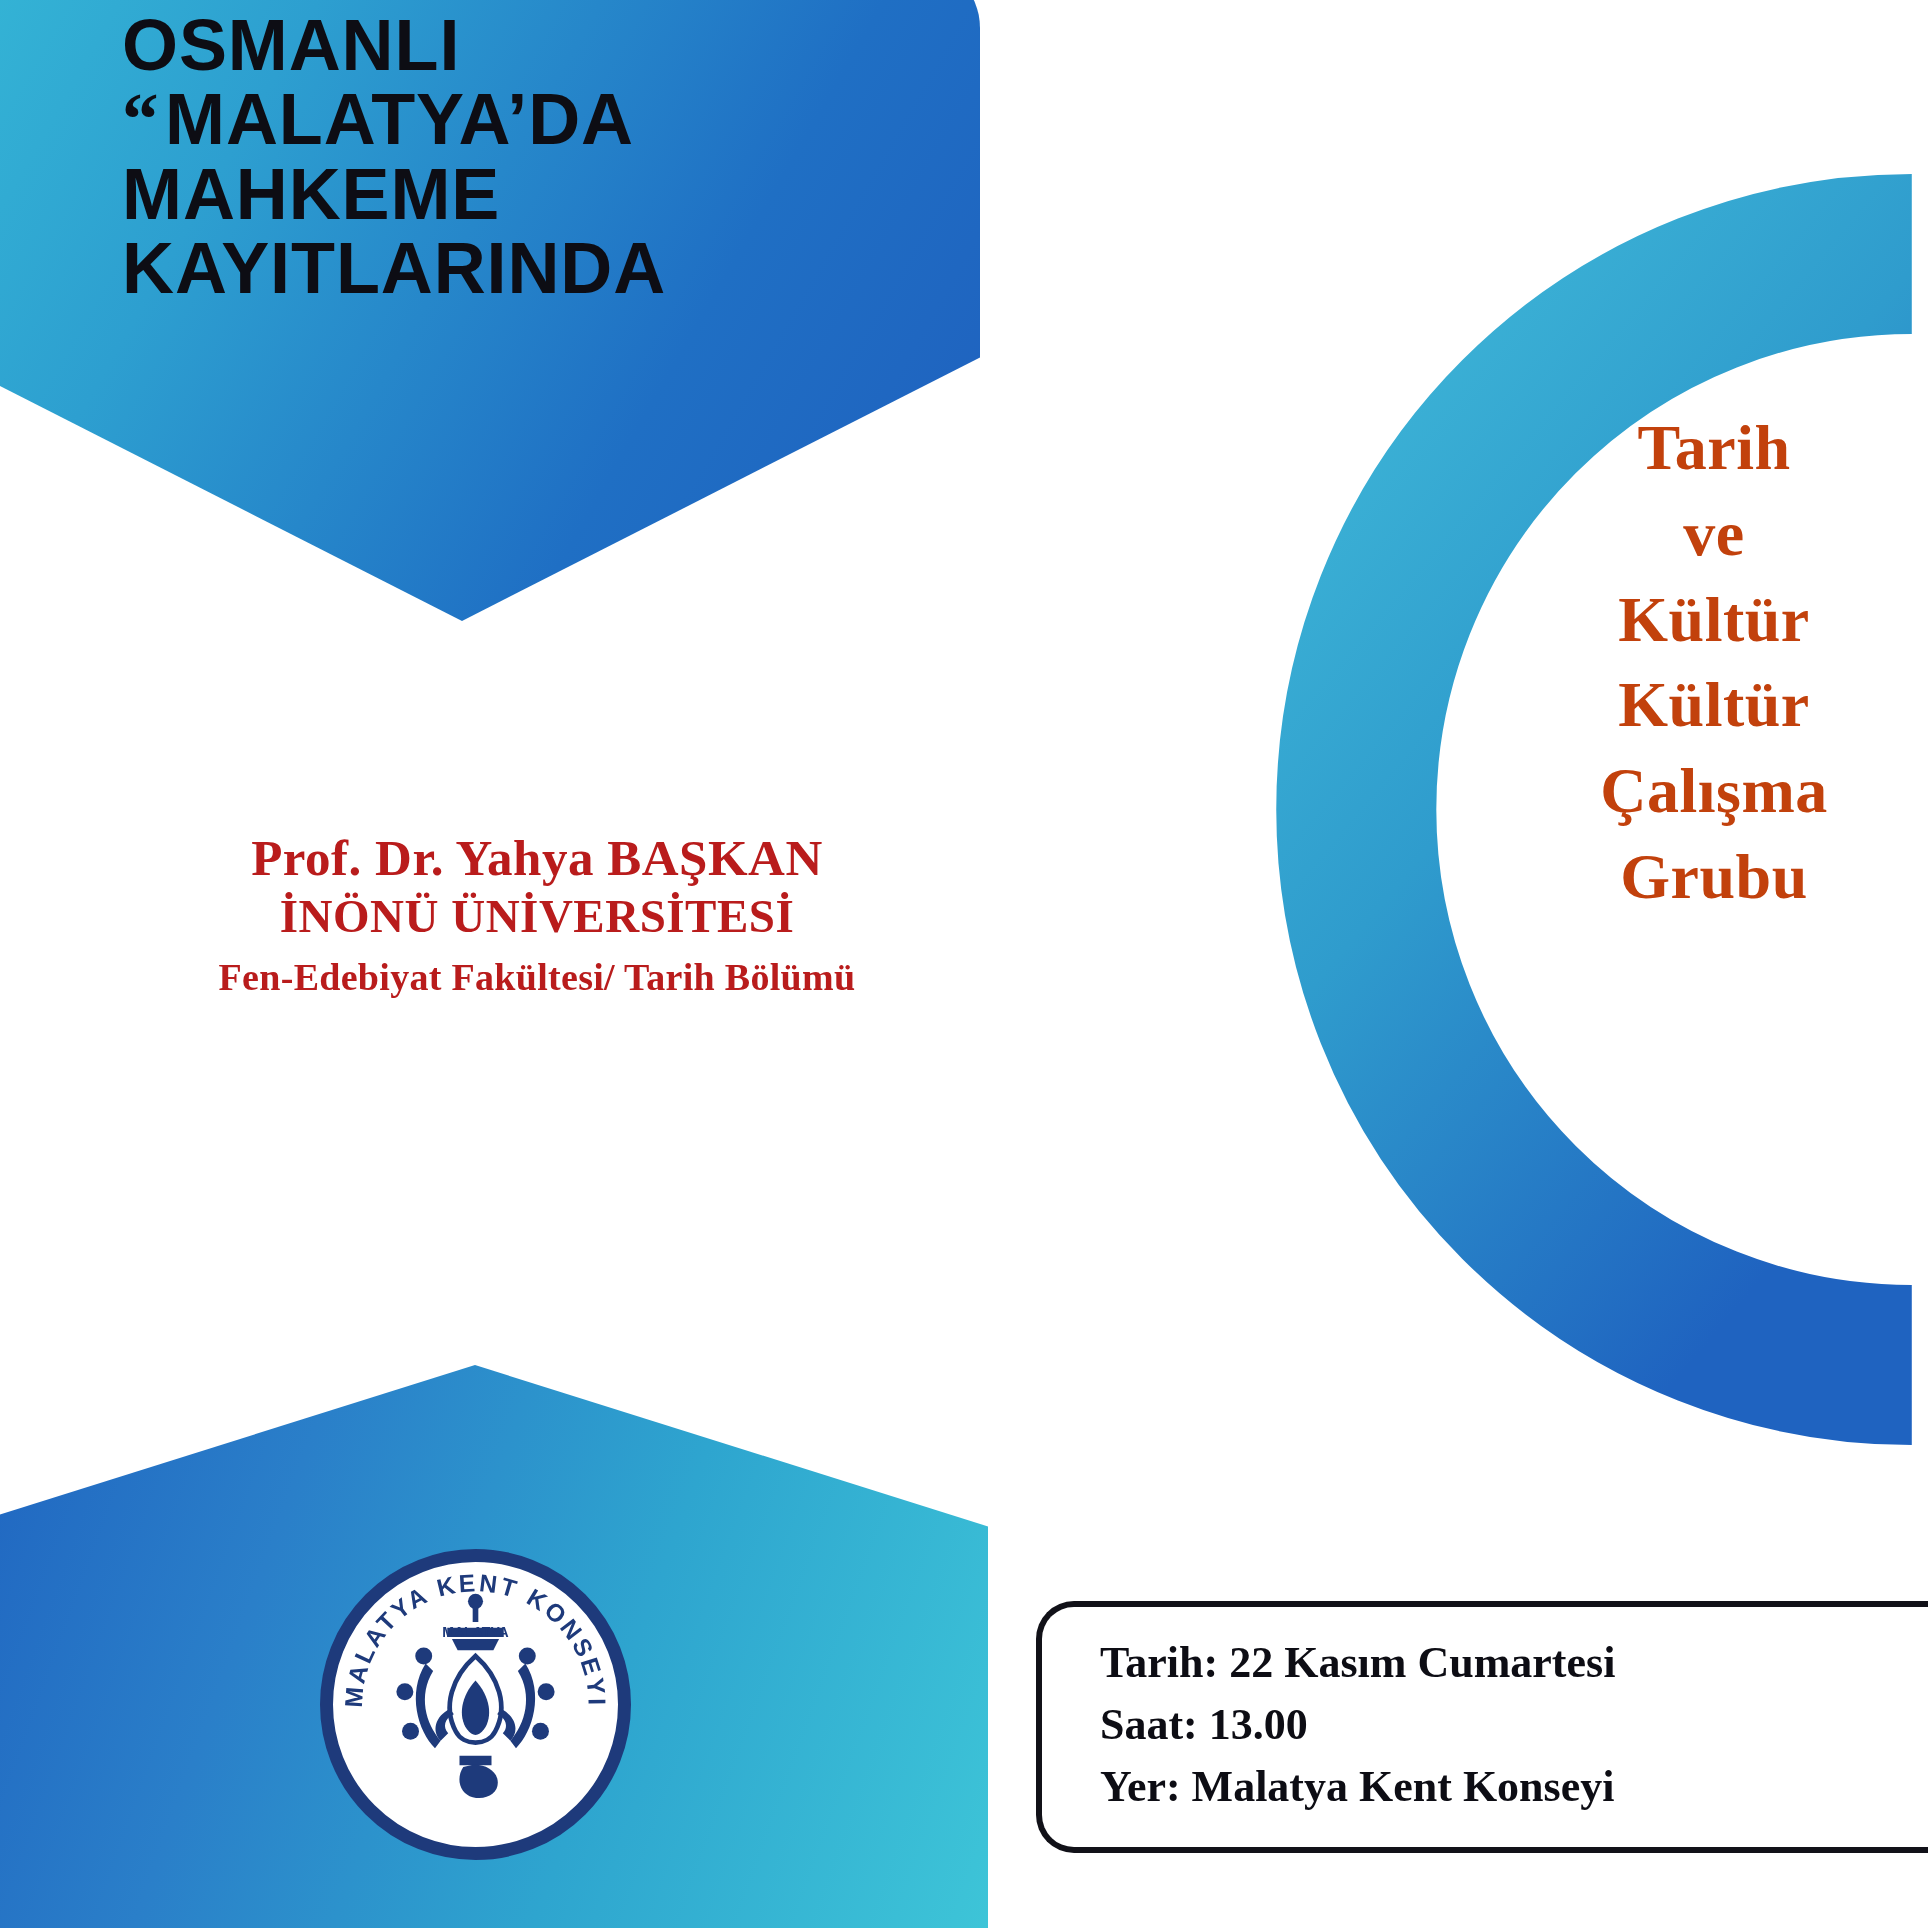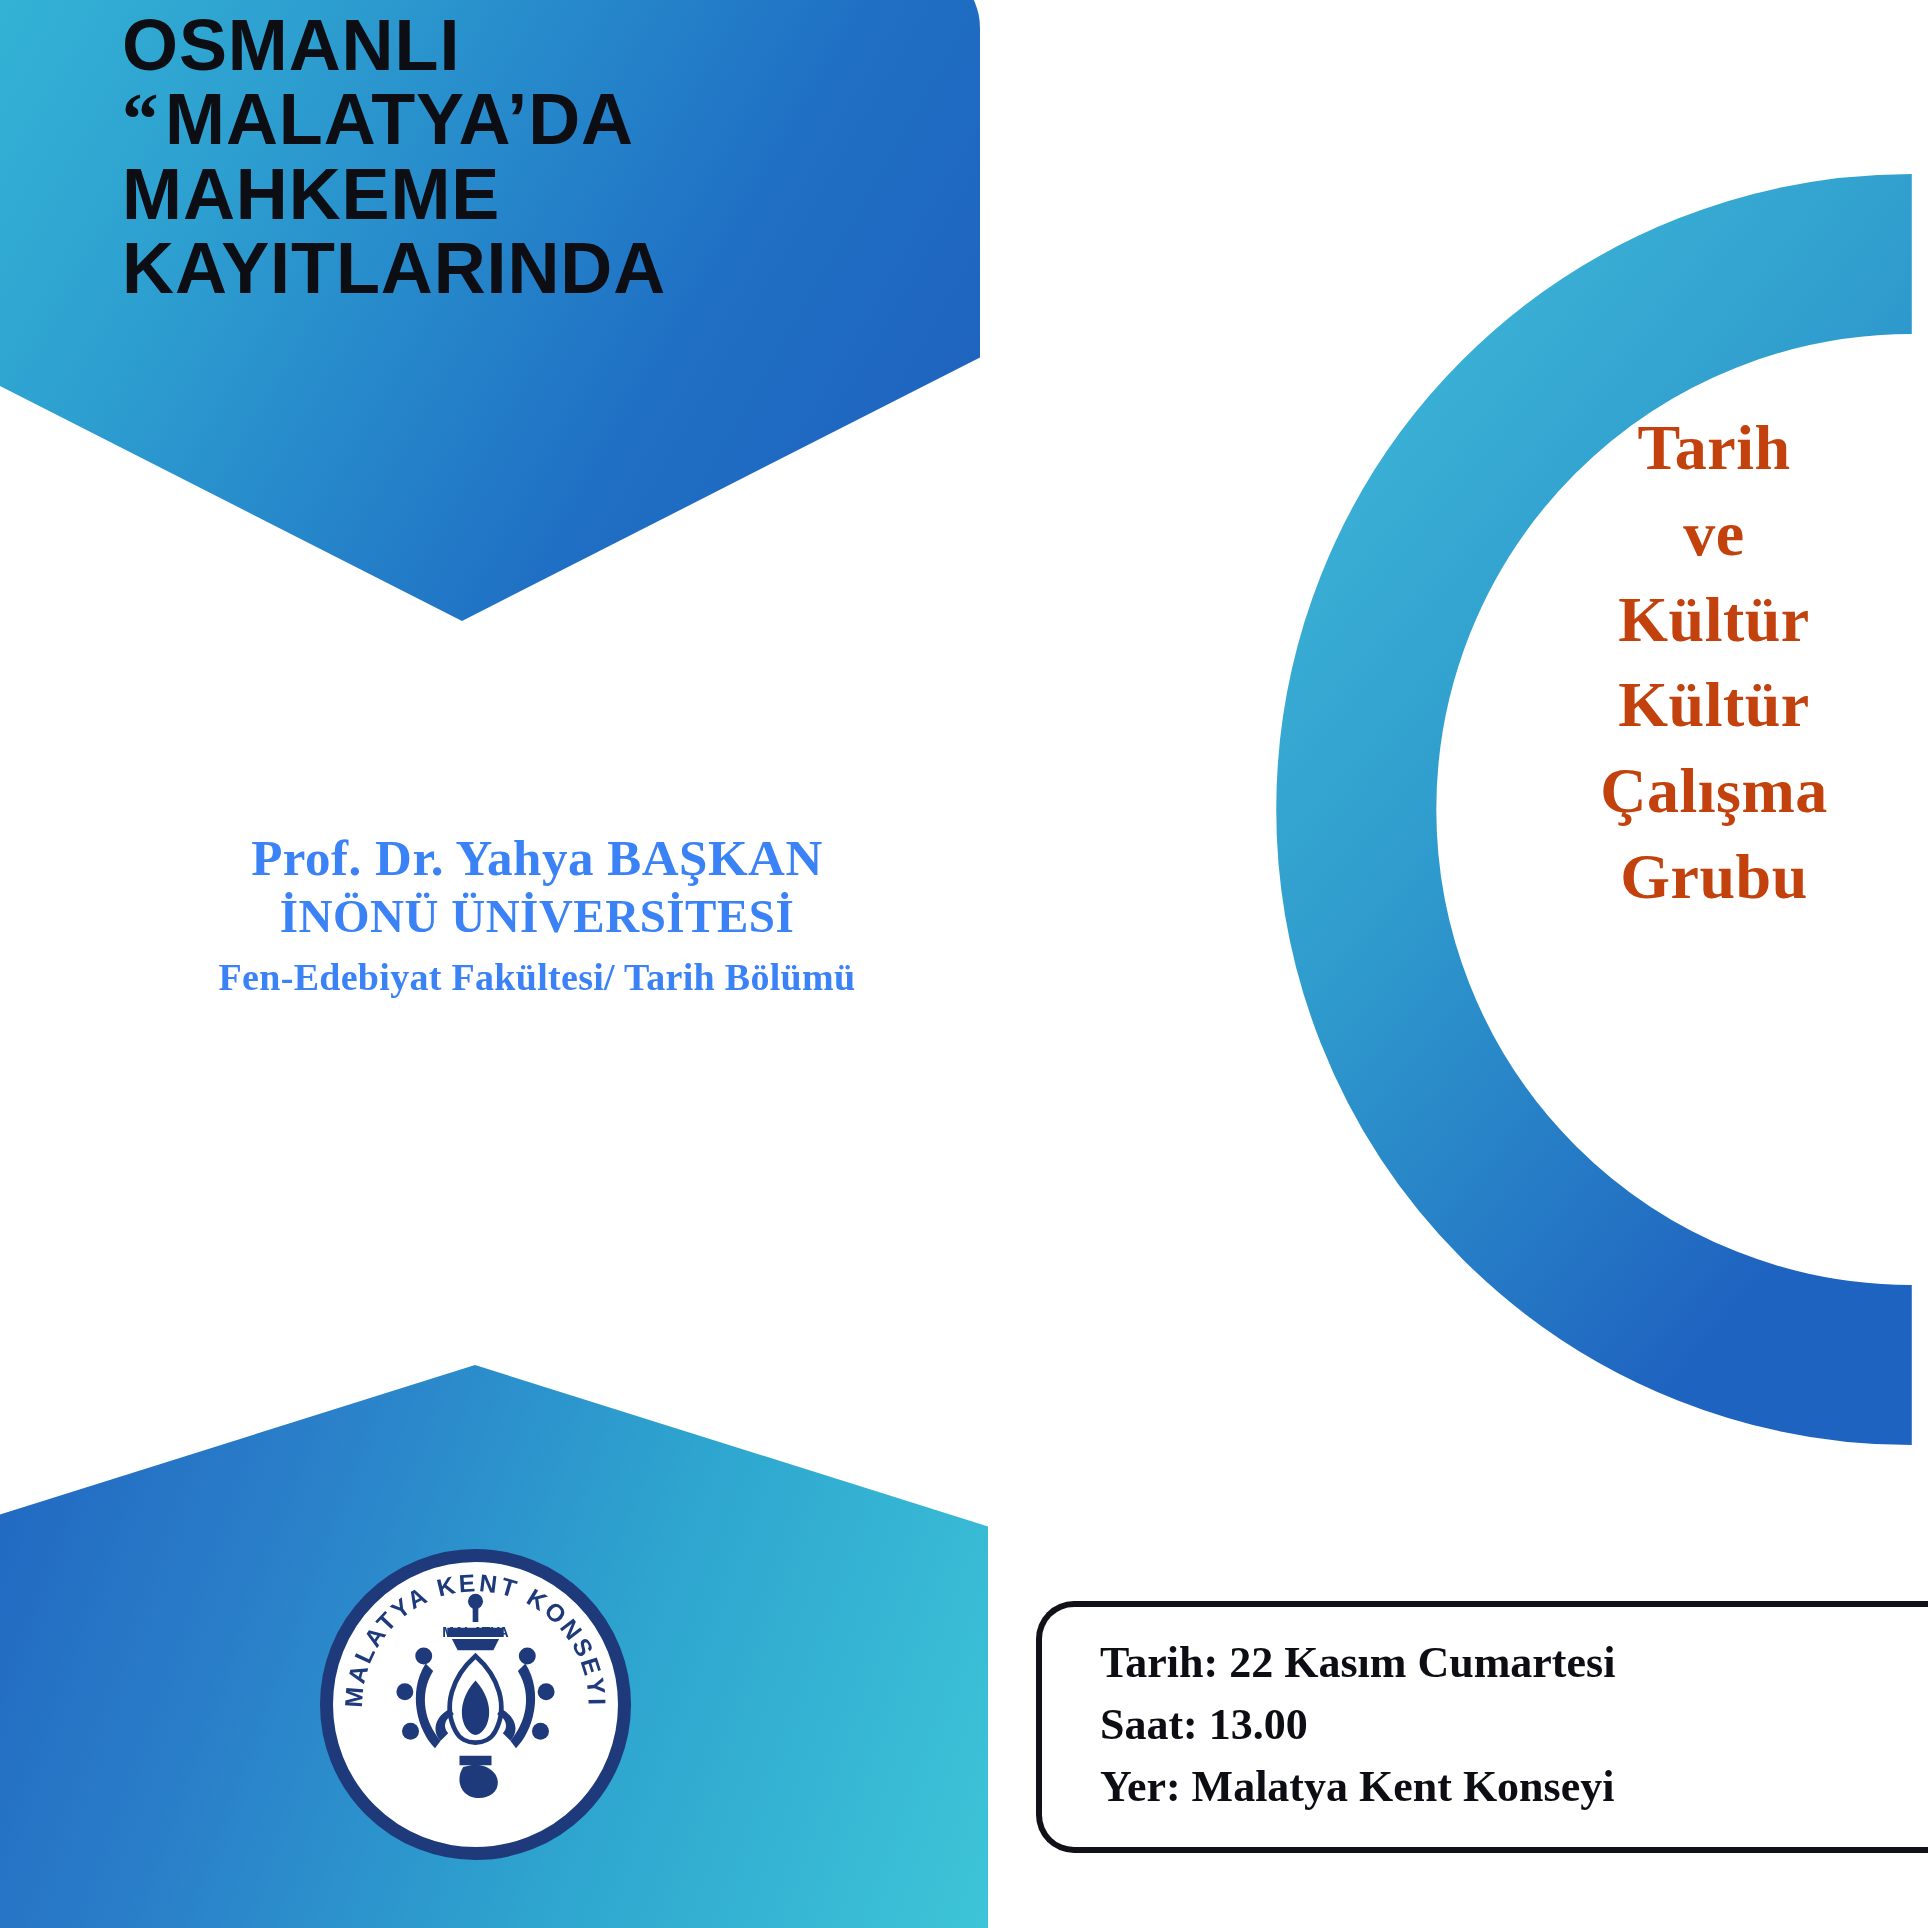--- a/index.html
+++ b/index.html
@@ -69,21 +69,21 @@
     margin-left: 26px;
   }
 
   
   .speaker {
     position: absolute;
     left: 85px;
     top: 829px;
     width: 904px;
     text-align: center;
-    color: #3b82f6;
+    color: #b91c1c;
   }
   .speaker-name {
     font-family: "Liberation Serif", serif;
     font-weight: bold;
     font-size: 51px;
     line-height: 1.15;
     letter-spacing: 0.5px;
   }
   .speaker-univ {
     font-family: "Liberation Serif", serif;

